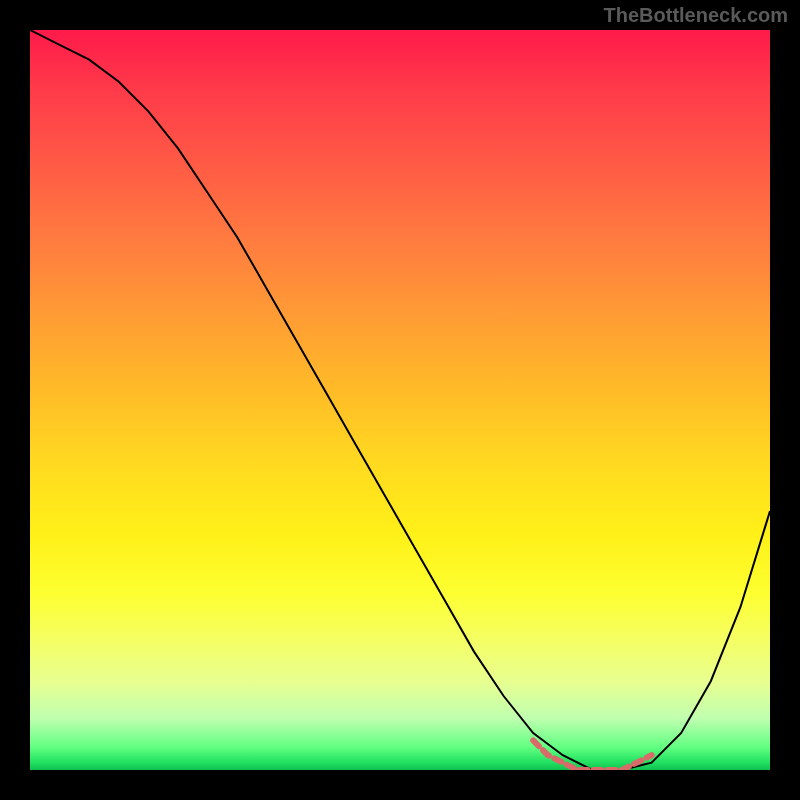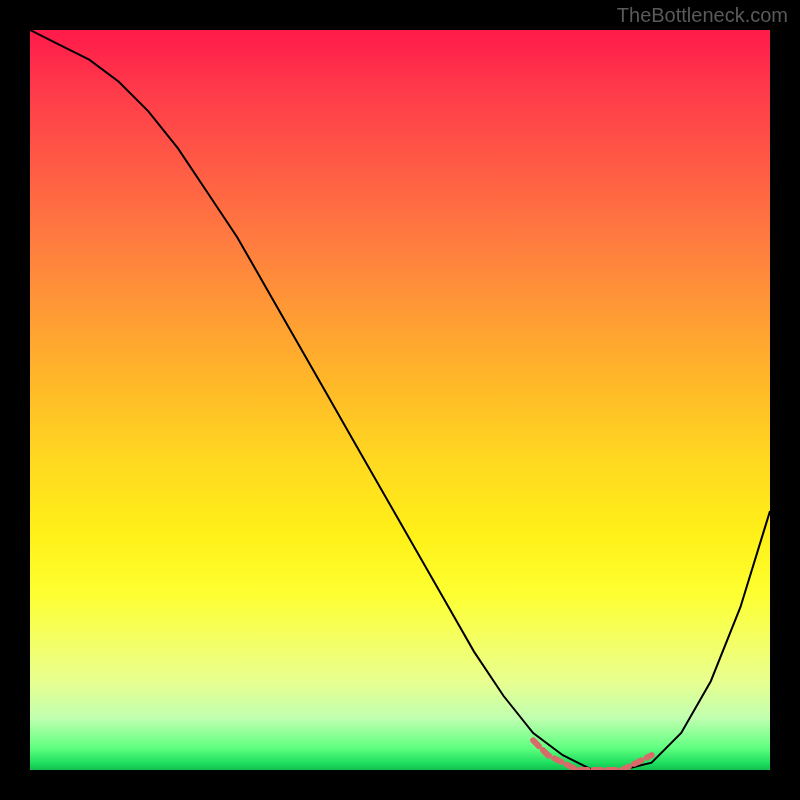--- a/index.html
+++ b/index.html
@@ -10,21 +10,21 @@
     background: #000;
     position: relative;
     font-family: Arial, sans-serif;
   }
   .watermark {
     position: absolute;
     top: 4px;
     right: 12px;
     color: #5a5a5a;
     font-size: 20px;
-    font-weight: normal;
+    font-weight: bold;
     z-index: 10;
     text-align: right;
   }
   .plot-area {
     position: absolute;
     left: 30px;
     top: 30px;
     width: 740px;
     height: 740px;
   }

